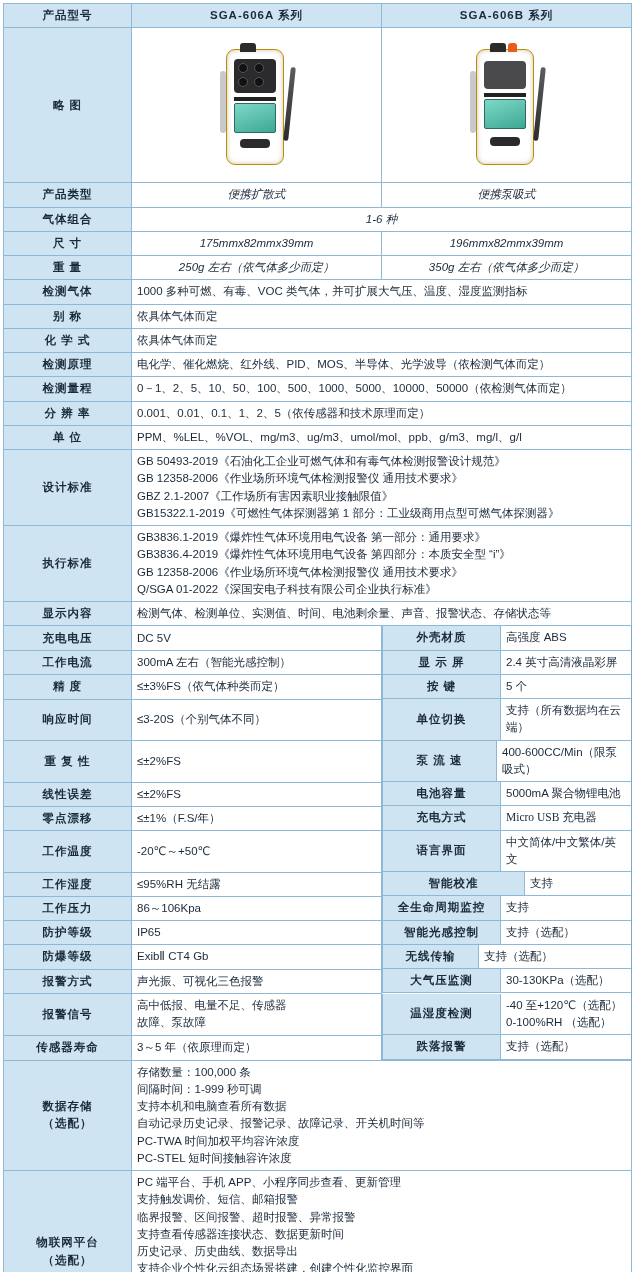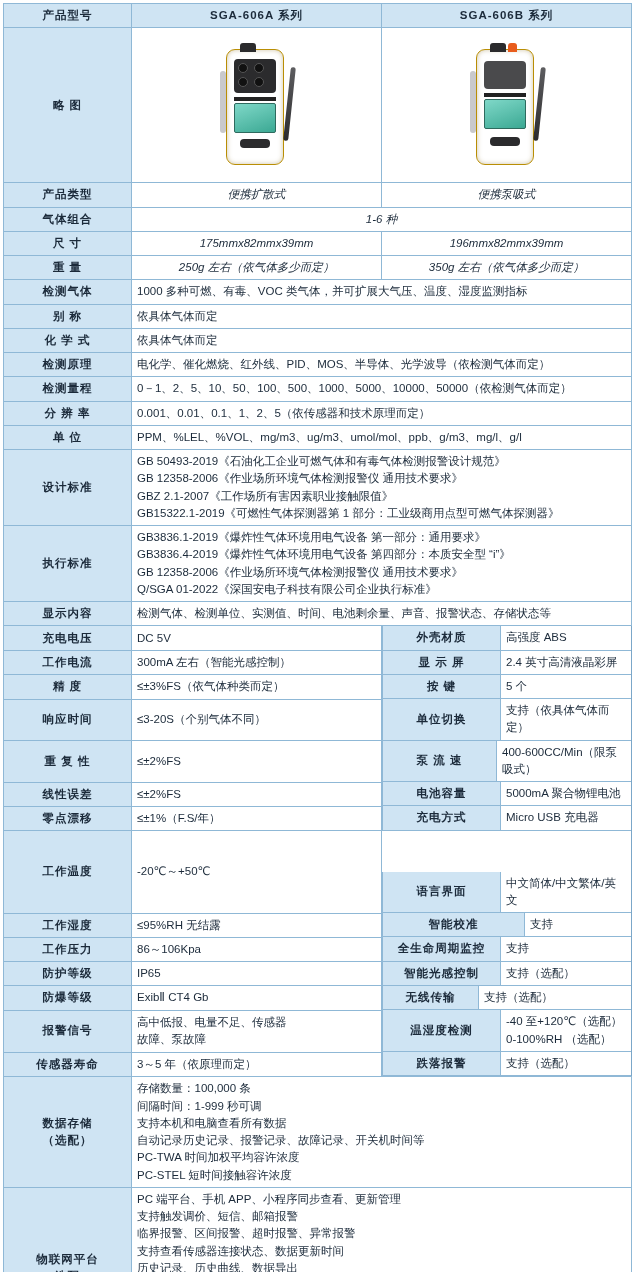--- a/index.html
+++ b/index.html
@@ -300,21 +300,21 @@
         </td>
       </tr>
       <tr>
         <td class="lbl">响应时间</td>
         <td class="val">≤3-20S（个别气体不同）</td>
         <td style="padding:0;border:0;">
           <table style="width:100%;border-collapse:collapse;table-layout:fixed;">
             <tbody>
                 <tr>
               <td class="lbl2" style="width:118px;border:0;border-left:1px solid #8fb8d6;border-bottom:1px solid #8fb8d6;">单位切换</td>
-              <td class="val" style="border:0;border-left:1px solid #8fb8d6;border-bottom:1px solid #8fb8d6;">支持（依具体气体而定）</td>
+              <td class="val" style="border:0;border-left:1px solid #8fb8d6;border-bottom:1px solid #8fb8d6;">支持（所有数据均在云端）</td>
             </tr>
           </tbody>
             </table>
         </td>
       </tr>
       <tr>
         <td class="lbl">重 复 性</td>
         <td class="val">≤±2%FS</td>
         <td style="padding:0;border:0;">
           <table style="width:100%;border-collapse:collapse;table-layout:fixed;">
@@ -338,35 +338,35 @@
               <td class="val" style="border:0;border-left:1px solid #8fb8d6;border-bottom:1px solid #8fb8d6;">5000mA 聚合物锂电池</td>
             </tr>
           </tbody>
             </table>
         </td>
       </tr>
       <tr>
         <td class="lbl">零点漂移</td>
         <td class="val">≤±1%（F.S/年）</td>
         <td style="padding:0;border:0;">
-          <table style="width:100%;border-collapse:collapse;table-layout:fixed;">
+          <table style="width:100%;border-collapse:collapse;table-layout:fixed;font-family:Liberation Serif, serif;">
             <tbody>
                 <tr>
               <td class="lbl2" style="width:118px;border:0;border-left:1px solid #8fb8d6;border-bottom:1px solid #8fb8d6;">充电方式</td>
               <td class="val" style="border:0;border-left:1px solid #8fb8d6;border-bottom:1px solid #8fb8d6;">Micro USB 充电器</td>
             </tr>
           </tbody>
             </table>
         </td>
       </tr>
       <tr>
         <td class="lbl">工作温度</td>
         <td class="val">-20℃～+50℃</td>
         <td style="padding:0;border:0;">
-          <table style="width:100%;border-collapse:collapse;table-layout:fixed;margin-top:41px;">
+          <table style="width:100%;border-collapse:collapse;table-layout:fixed;">
             <tbody>
                 <tr>
               <td class="lbl2" style="width:118px;border:0;border-left:1px solid #8fb8d6;border-bottom:1px solid #8fb8d6;">语言界面</td>
               <td class="val" style="border:0;border-left:1px solid #8fb8d6;border-bottom:1px solid #8fb8d6;">中文简体/中文繁体/英文</td>
             </tr>
           </tbody>
             </table>
         </td>
       </tr>
       <tr>
@@ -413,20 +413,34 @@
       </tr>
       <tr>
         <td class="lbl">防爆等级</td>
         <td class="val">ExibⅡ CT4 Gb</td>
         <td style="padding:0;border:0;">
           <table style="width:100%;border-collapse:collapse;table-layout:fixed;">
             <tbody>
                 <tr>
               <td class="lbl2" style="width:96px;border:0;border-left:1px solid #8fb8d6;border-bottom:1px solid #8fb8d6;">无线传输</td>
               <td class="val" style="border:0;border-left:1px solid #8fb8d6;border-bottom:1px solid #8fb8d6;">支持（选配）</td>
+            </tr>
+          </tbody>
+            </table>
+        </td>
+      </tr>
+      <tr>
+        <td class="lbl">报警方式</td>
+        <td class="val">声光振、可视化三色报警</td>
+        <td style="padding:0;border:0;">
+          <table style="width:100%;border-collapse:collapse;table-layout:fixed;">
+            <tbody>
+                <tr>
+              <td class="lbl2" style="width:118px;border:0;border-left:1px solid #8fb8d6;border-bottom:1px solid #8fb8d6;">大气压监测</td>
+              <td class="val" style="border:0;border-left:1px solid #8fb8d6;border-bottom:1px solid #8fb8d6;">30-130KPa（选配）</td>
             </tr>
           </tbody>
             </table>
         </td>
       </tr>
       <tr>
         <td class="lbl" style="height:42px;">报警信号</td>
         <td class="val multi">高中低报、电量不足、传感器
 故障、泵故障</td>
         <td style="padding:0;border:0;">

